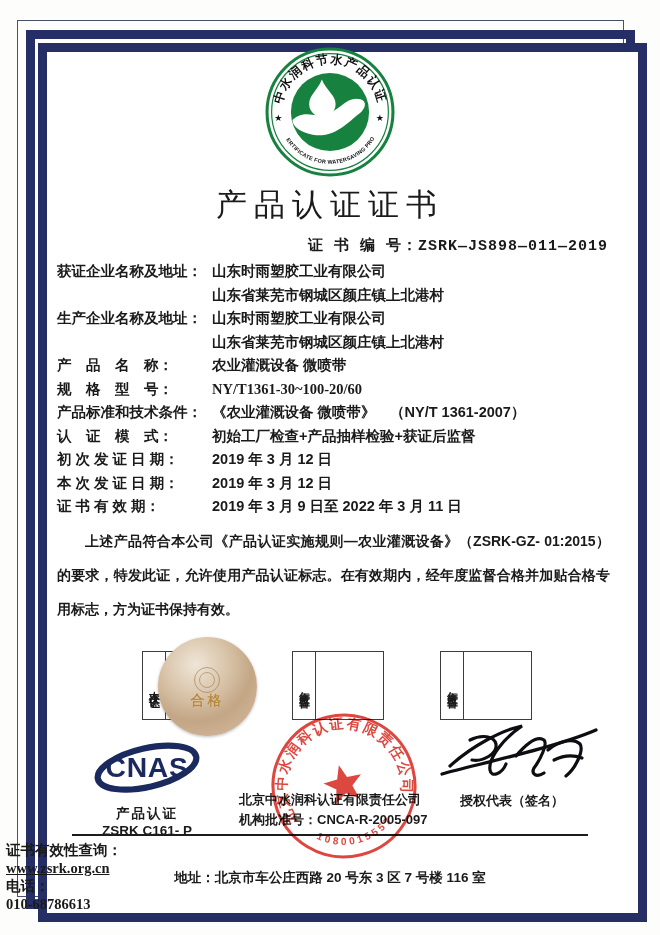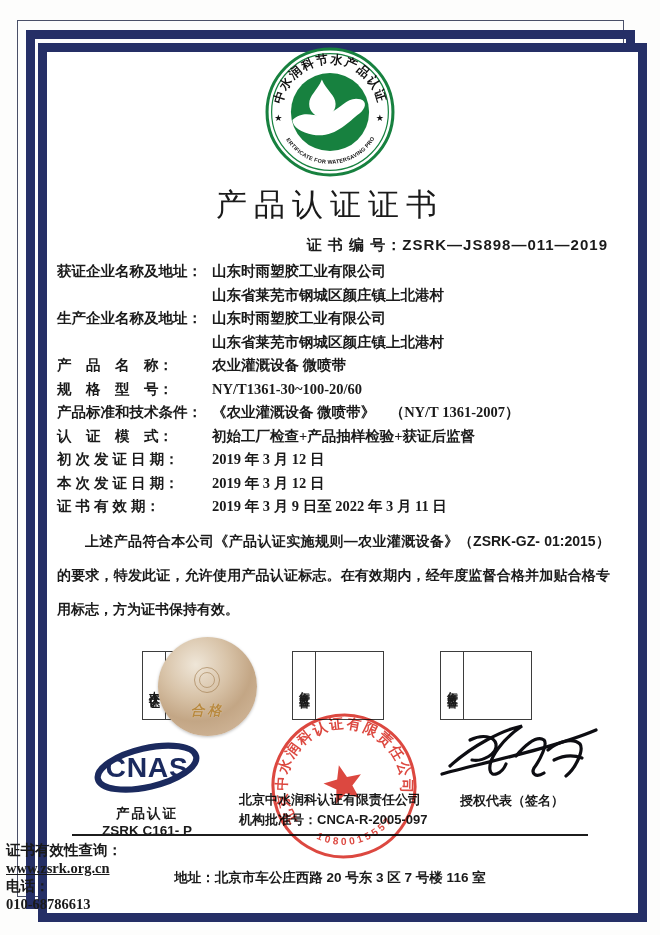--- a/index.html
+++ b/index.html
@@ -6,38 +6,38 @@
   .page{position:relative;width:660px;height:935px;background:#fdfdfc;overflow:hidden;
         font-family:"Liberation Sans","DejaVu Sans",sans-serif;color:#1a1a1a;}
   
   .frame-thin{position:absolute;left:17px;top:20px;right:36px;bottom:38px;border:1.5px solid #4a5068;}
   .frame-n1{position:absolute;left:26px;top:30px;right:25px;bottom:26px;border:9px solid #252f66;}
   .frame-n2{position:absolute;left:38px;top:43px;right:13px;bottom:13px;border:9px solid #252f66;background:#fff;}
   .abs{position:absolute;}
   
   .logo{left:50%;top:46px;transform:translateX(-50%);width:132px;height:132px;}
   .title{top:184px;left:0;width:100%;text-align:center;font-size:31px;font-weight:400;letter-spacing:7px;}
-  .certno{top:236px;right:52px;font-size:15px;font-weight:700;font-family:Liberation Sans, sans-serif;letter-spacing:1px;}
+  .certno{top:236px;right:52px;font-size:15px;font-weight:700;font-family:Liberation Mono, monospace;letter-spacing:1px;}
   
   .fields{left:57px;top:260px;right:48px;}
   .frow{display:flex;line-height:23.5px;font-size:14.5px;font-weight:700;}
   .flabel{width:155px;flex:none;}
-  .fval{flex:1;font-family:Liberation Serif, serif;}
+  .fval{flex:1;}
   .fval2{margin-left:155px;line-height:23.5px;font-size:14.5px;font-weight:700;}
   .statement{left:57px;right:50px;top:524px;font-size:14px;line-height:34px;text-indent:2em;font-weight:700;text-align:justify;}
   
   .mbox{top:651px;width:90px;height:67px;border:1.5px solid #3d3d3d;display:flex;background:#fff;}
   .mbox .vlabel{width:22px;border-right:1.5px solid #3d3d3d;writing-mode:vertical-rl;text-orientation:upright;
       font-size:11px;font-weight:700;display:flex;align-items:center;justify-content:center;letter-spacing:2px;padding:2px 0;}
   .sticker{left:158px;top:637px;width:99px;height:99px;border-radius:50%;
       background:radial-gradient(circle at 38% 28%,#efe6d8 0%,#d8c3a8 35%,#c3a685 60%,#cdb294 80%,#bfa07e 100%);
       box-shadow:0 1px 3px rgba(0,0,0,.25);display:flex;align-items:flex-end;justify-content:center;}
   .sticker .ring{position:absolute;left:36px;top:30px;width:24px;height:24px;border:1.5px solid rgba(150,110,60,.55);border-radius:50%;}
   .sticker .ring2{position:absolute;left:41px;top:35px;width:14px;height:14px;border:1px solid rgba(150,110,60,.5);border-radius:50%;}
-  .sticker .ok{color:#b8893f;font-size:14px;font-weight:700;letter-spacing:3px;margin-bottom:16px;text-shadow:0 0 1px rgba(255,255,255,.6);font-style:italic;}
+  .sticker .ok{color:#b8893f;font-size:14px;font-weight:700;letter-spacing:3px;margin-bottom:26px;text-shadow:0 0 1px rgba(255,255,255,.6);}
   
   .cnas{left:90px;top:740px;width:114px;text-align:center;}
   .cnas-l1{font-size:13.5px;font-weight:700;margin-top:3px;letter-spacing:2px;}
   .cnas-l2{font-size:13.5px;font-weight:800;font-family:"Liberation Sans",sans-serif;}
   .issuer{left:239px;top:790px;font-size:13px;font-weight:700;line-height:20px;white-space:nowrap;}
   .sig{left:436px;top:716px;}
   .sig-label{left:460px;top:792px;font-size:13px;font-weight:700;}
   .rule{left:72px;top:834px;width:516px;border-top:2px solid #1c1c1c;height:0;}
   .f1{top:841px;left:0;width:100%;display:flex;justify-content:center;align-items:baseline;font-size:14.5px;font-weight:700;flex-direction:column;}
   .f1 .site{font-family:"Liberation Serif",serif;text-decoration:underline;margin-left:6px;}

